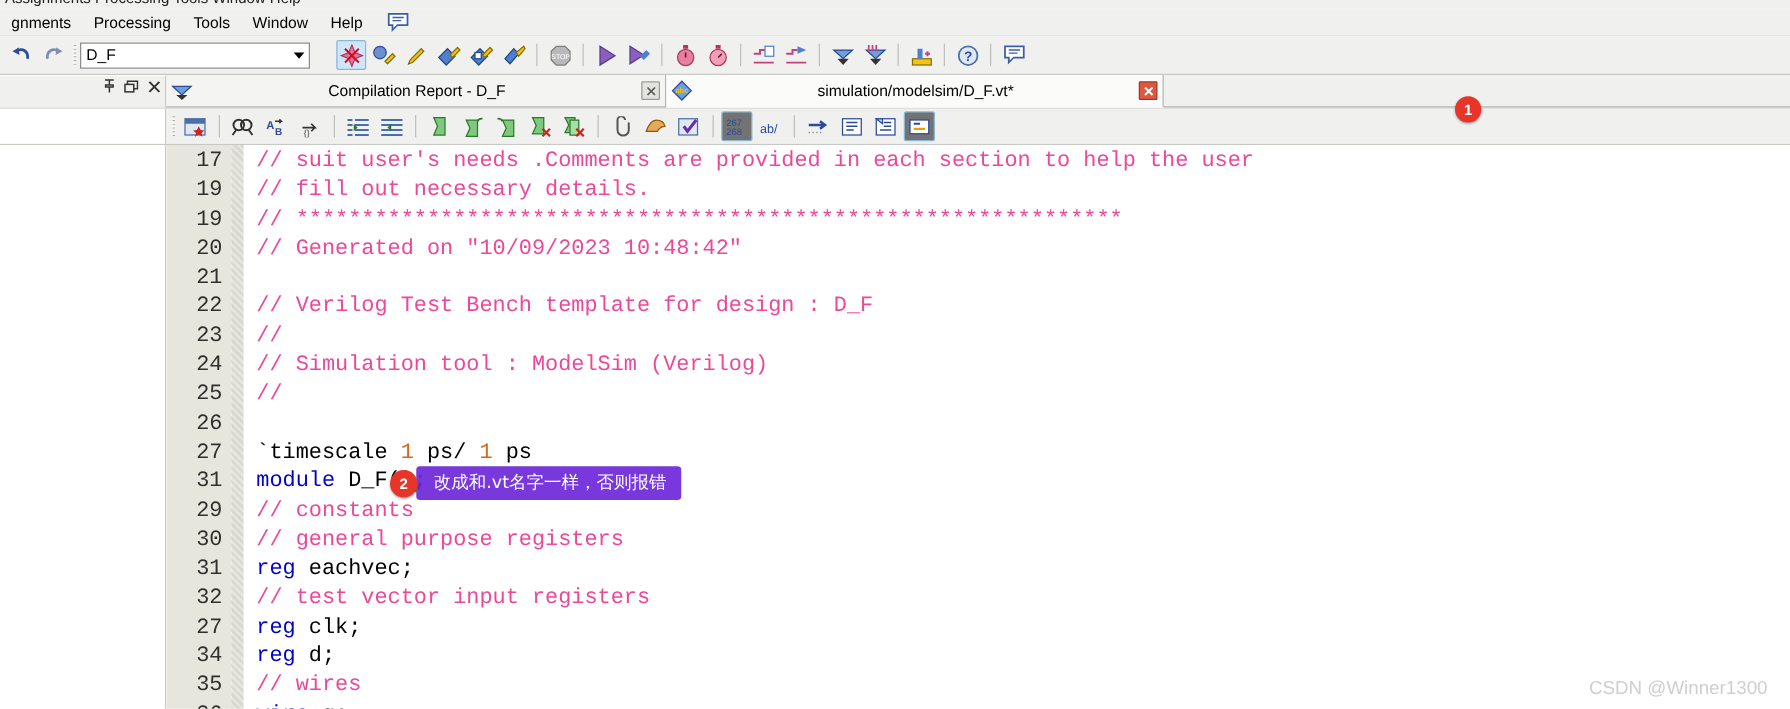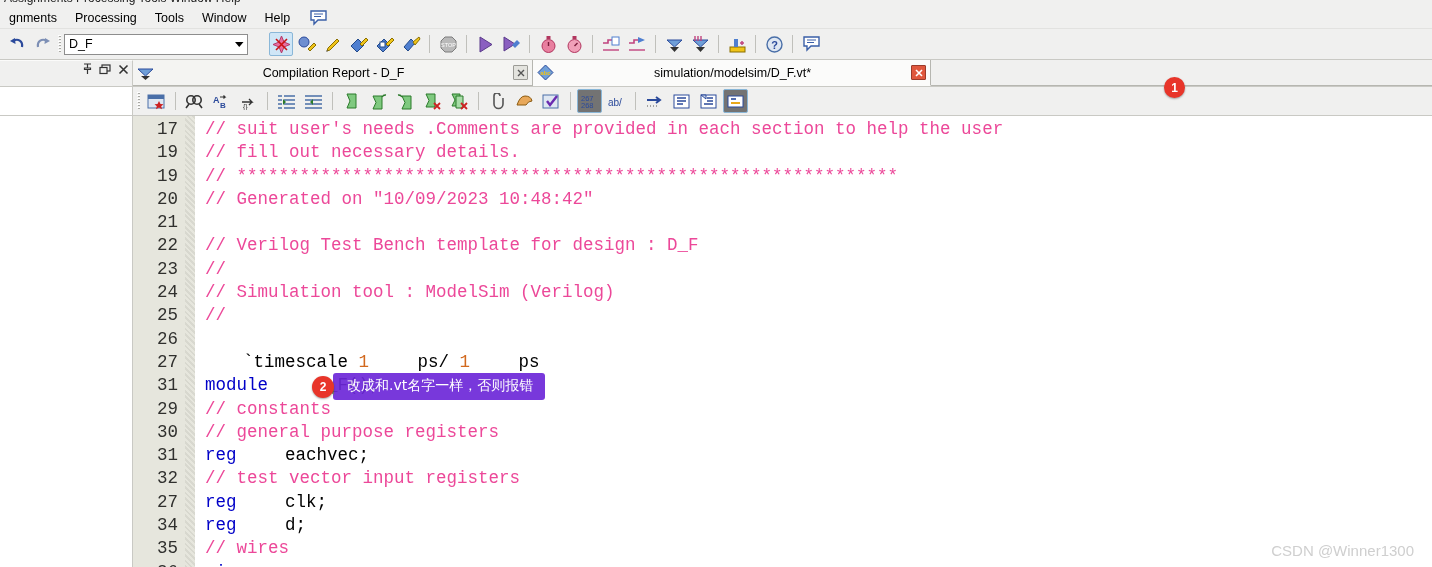--- a/index.html
+++ b/index.html
@@ -95,21 +95,21 @@
   .foldbar{width:10px;background:repeating-linear-gradient(45deg,#e6e6dd 0 2px,#d8d8cf 2px 4px);}
   .code{
     flex:1;background:#fff;padding-left:10px;padding-top:2px;
     font-family:"Liberation Mono", monospace;font-size:17.5px;
     white-space:pre;overflow:hidden;position:relative;
   }
   .ln{height:23.3px;line-height:23.3px;}
   .cmt{color:#ec4899;}
   .kw{color:#0000c8;}
   .num{color:#d2691e;}
-  .plain{color:#000;margin-left:38px;}
+  .plain{color:#000;}
   
   .marker{
     position:absolute;border-radius:50%;background:#e8352a;color:#fff;
     font-family:"Liberation Sans",sans-serif;font-weight:bold;
     display:flex;align-items:center;justify-content:center;
     box-shadow:0 1px 2px rgba(0,0,0,.35);z-index:40;
   }
   .tooltip{
     position:absolute;background:#6d28d9;color:#fff;border-radius:3px;
     font-family:"DejaVu Sans",sans-serif;font-size:14px;

